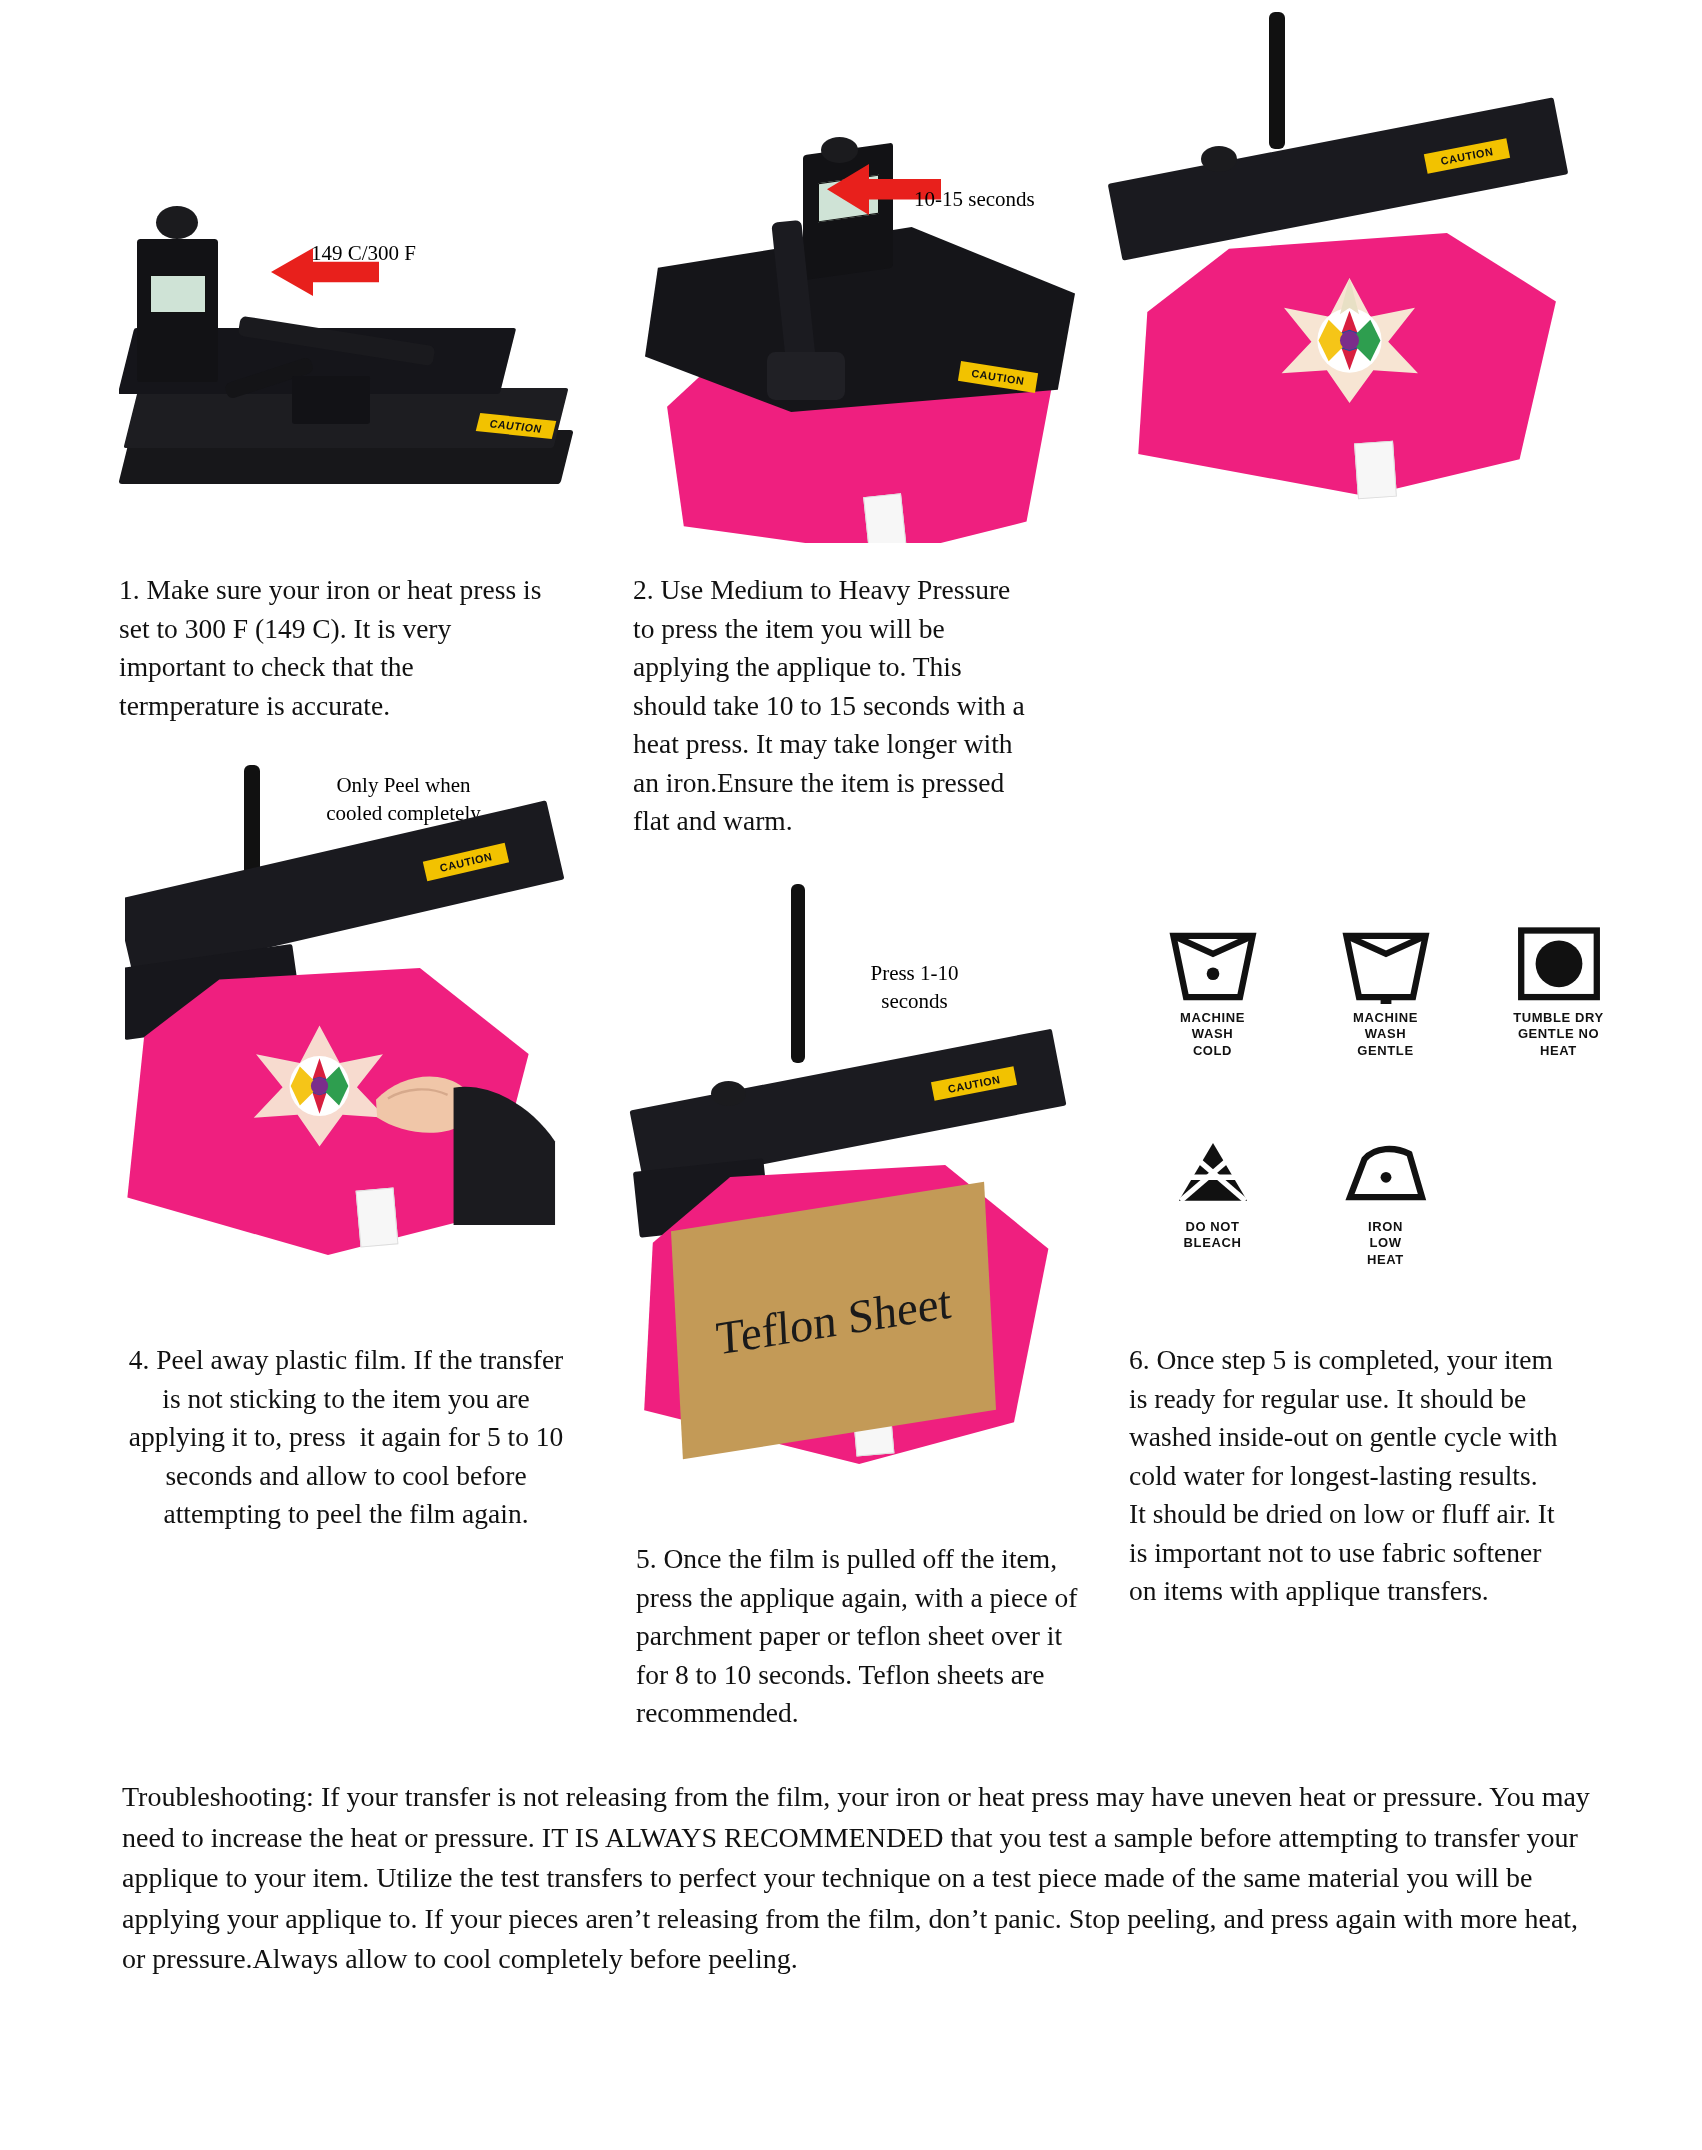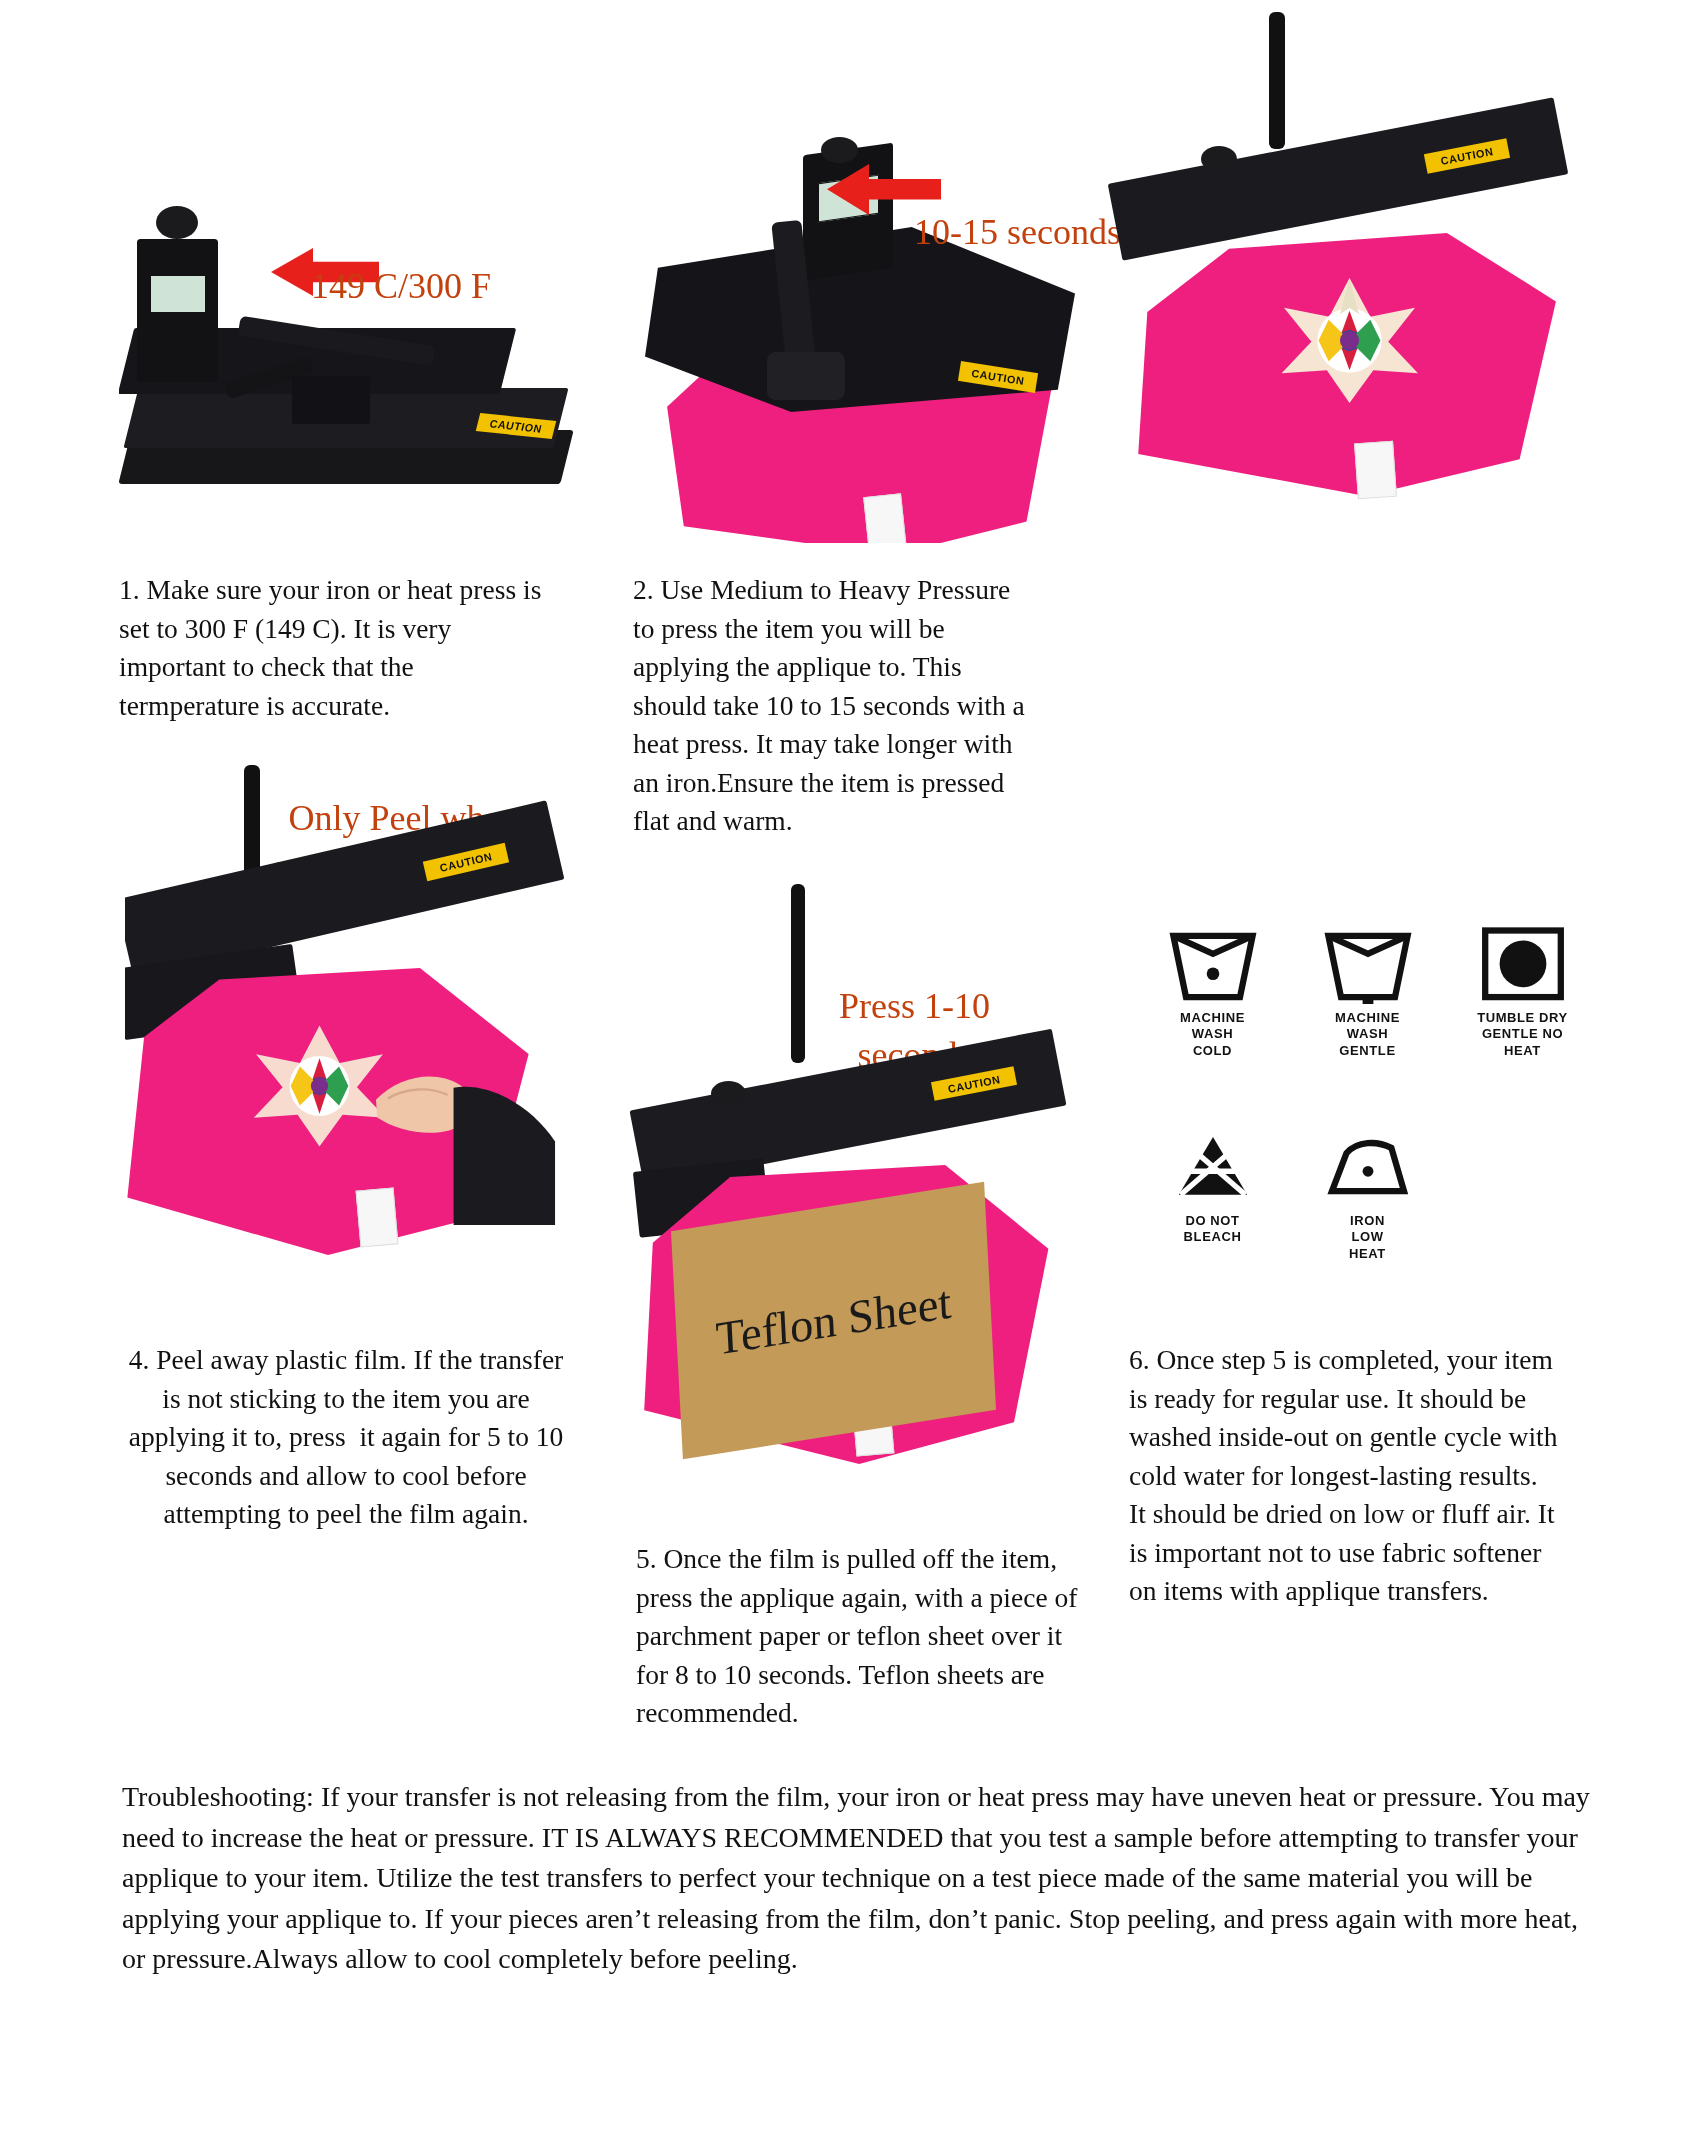--- a/index.html
+++ b/index.html
@@ -26,26 +26,25 @@
     position: absolute;
     font-family: Liberation Serif, serif;
     font-size: 27.5px;
     line-height: 1.40;
     color: #111;
     white-space: pre-wrap;
   }
   .annot {
     position: absolute;
     font-family: "Liberation Serif", serif;
-    font-size: 36px;
+    font-size: 21px;
     line-height: 1.35;
-    color: #c2410c;
+    color: #000000;
     text-align: center;
     white-space: pre-wrap;
-    margin-top: 23px;
   }
 
   
   .photo {
     position: absolute;
     overflow: hidden;
   }
 
   
   .press-base {
@@ -125,21 +124,20 @@
   }
 
   
   .care-grid {
     position: absolute;
     display: grid;
     grid-template-columns: repeat(3, 149px);
     grid-template-rows: repeat(2, 197px);
     column-gap: 24px;
     row-gap: 12px;
-    gap: 6px;
   }
   .care-cell {
     display: flex;
     flex-direction: column;
     align-items: center;
     justify-content: flex-start;
   }
   .care-glyph {
     width: 90px;
     height: 84px;

